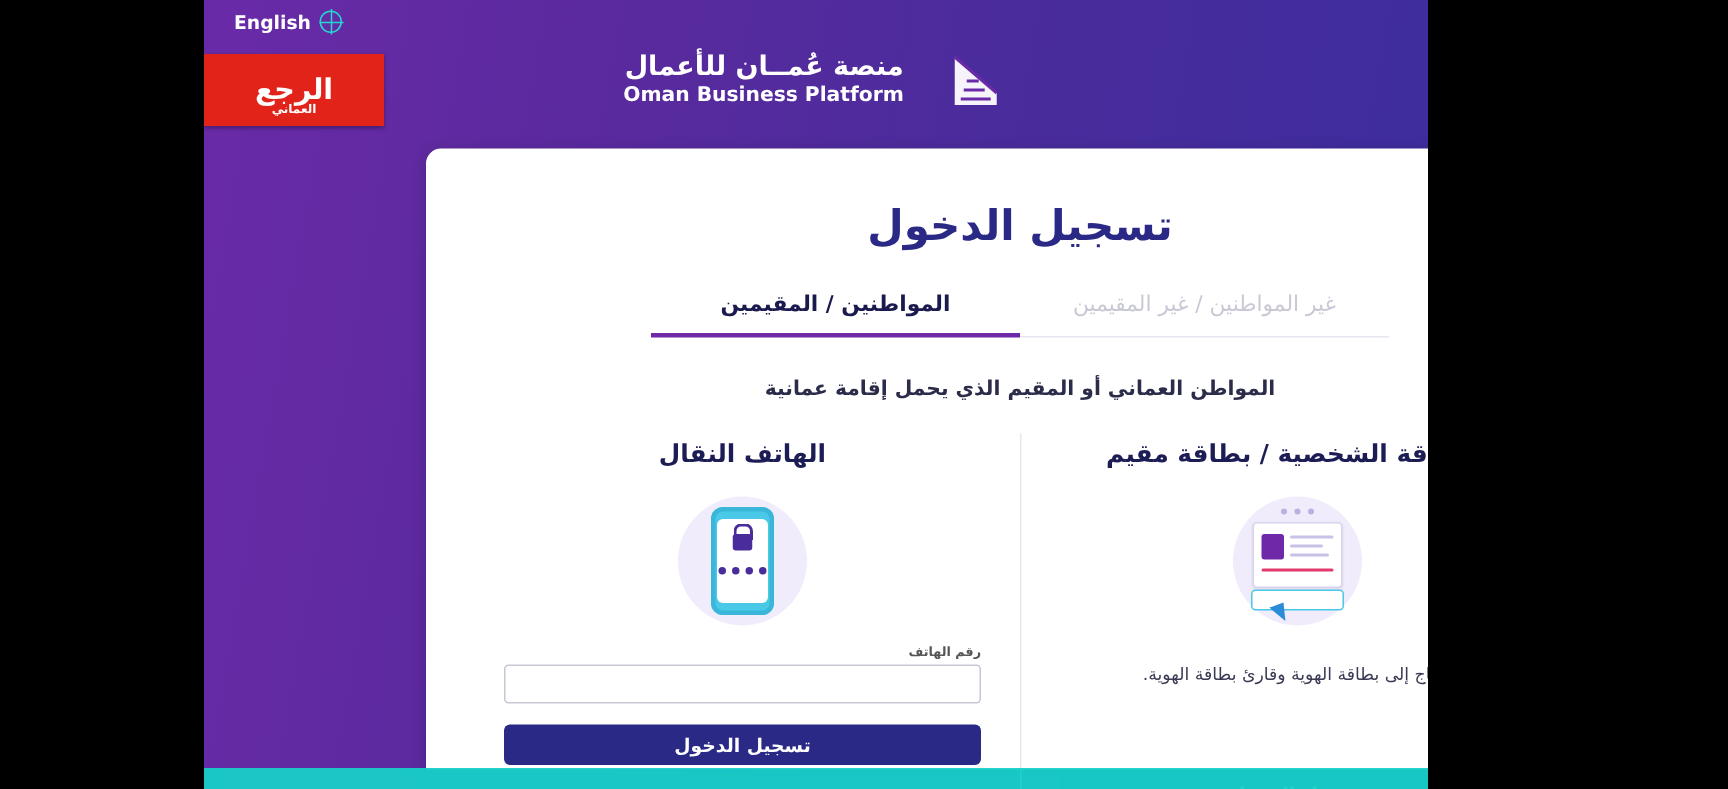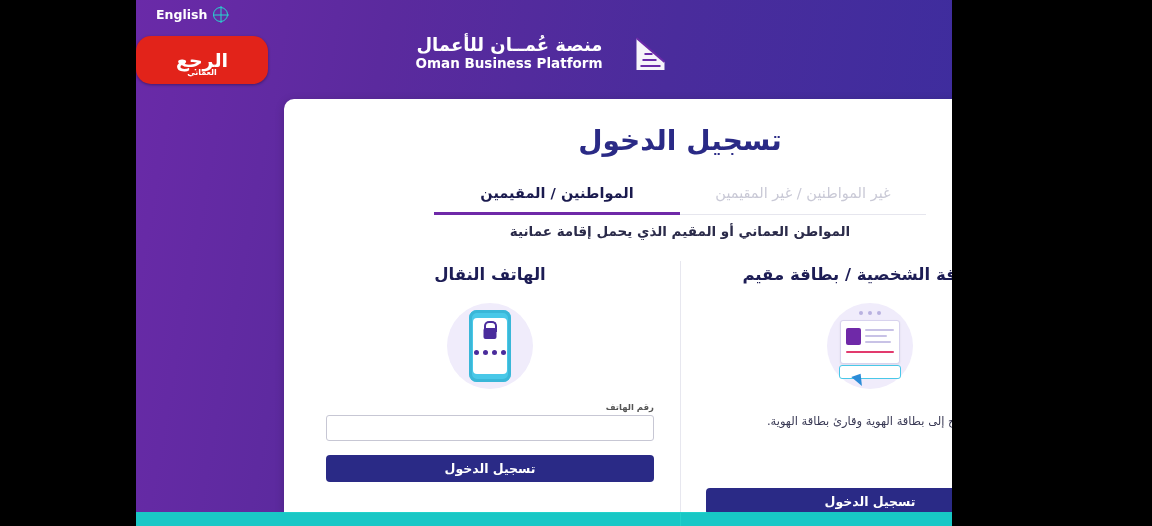--- a/index.html
+++ b/index.html
@@ -67,43 +67,42 @@
     color: #ffffff; font-size: 18px; font-weight: 700; letter-spacing: .4px;
     white-space: nowrap;
   }
   .brand-en {
     color: #ffffff; font-size: 13.5px; font-weight: 700; direction: ltr;
     white-space: nowrap;
   }
   
   .ribbon {
     position: absolute; left: 136px; top: 36px;
-    width: 132px; height: 48px;
+    width: 120px; height: 48px;
     background: #e2231a;
     display: flex; align-items: center; justify-content: center;
     box-shadow: 0 1px 3px rgba(0,0,0,.35);
-    border-radius: 15px;
   }
   .ribbon-txt {
     color: #ffffff; font-size: 19px; font-weight: 700;
     font-family: "DejaVu Sans", sans-serif;
     line-height: 1;
   }
   .ribbon-sub{
     position:absolute; bottom:7px; left:50%; transform:translateX(-50%);
     color:#ffffff; font-size:8px; font-weight:700; white-space:nowrap;
   }
   
   .card {
     position: absolute; left: 148px; top: 99px;
     width: 792px; height: 414px;
     background: #ffffff;
     border-radius: 10px 10px 0 0;
     box-shadow: 0 2px 10px rgba(0,0,0,.18);
-    padding: 4px;
+    padding: 14px;
   }
   .card-title {
     text-align: center;
     color: #2a2a86;
     font-size: 28px;
     font-weight: 700;
     margin: 0;
     padding-top: 21px;
   }
   .tabs {
@@ -113,21 +112,21 @@
   .tab {
     width: 246px; text-align: center; padding: 8px 0 11px;
     font-size: 14.5px; color: #c9c9d6; cursor: pointer;
     border-bottom: 1px solid #e6e6ee;
   }
   .tab.active {
     color: #1a1a4e; font-weight: 700;
     border-bottom: 3px solid #6f29a8;
   }
   .subtitle {
-    text-align: center; margin-top: 8px;
+    text-align: center; margin-top: 26px;
     font-size: 13.5px; color: #2b2b4a; font-weight: 700;
   }
   .cols {
     display: flex; margin-top: 26px; padding: 0 12px;
   }
   .col {
     width: 50%; padding: 0 26px; position: relative;
   }
   .col.right-col::after{
     content:""; position:absolute; left:0; top:-4px; bottom:-18px;

